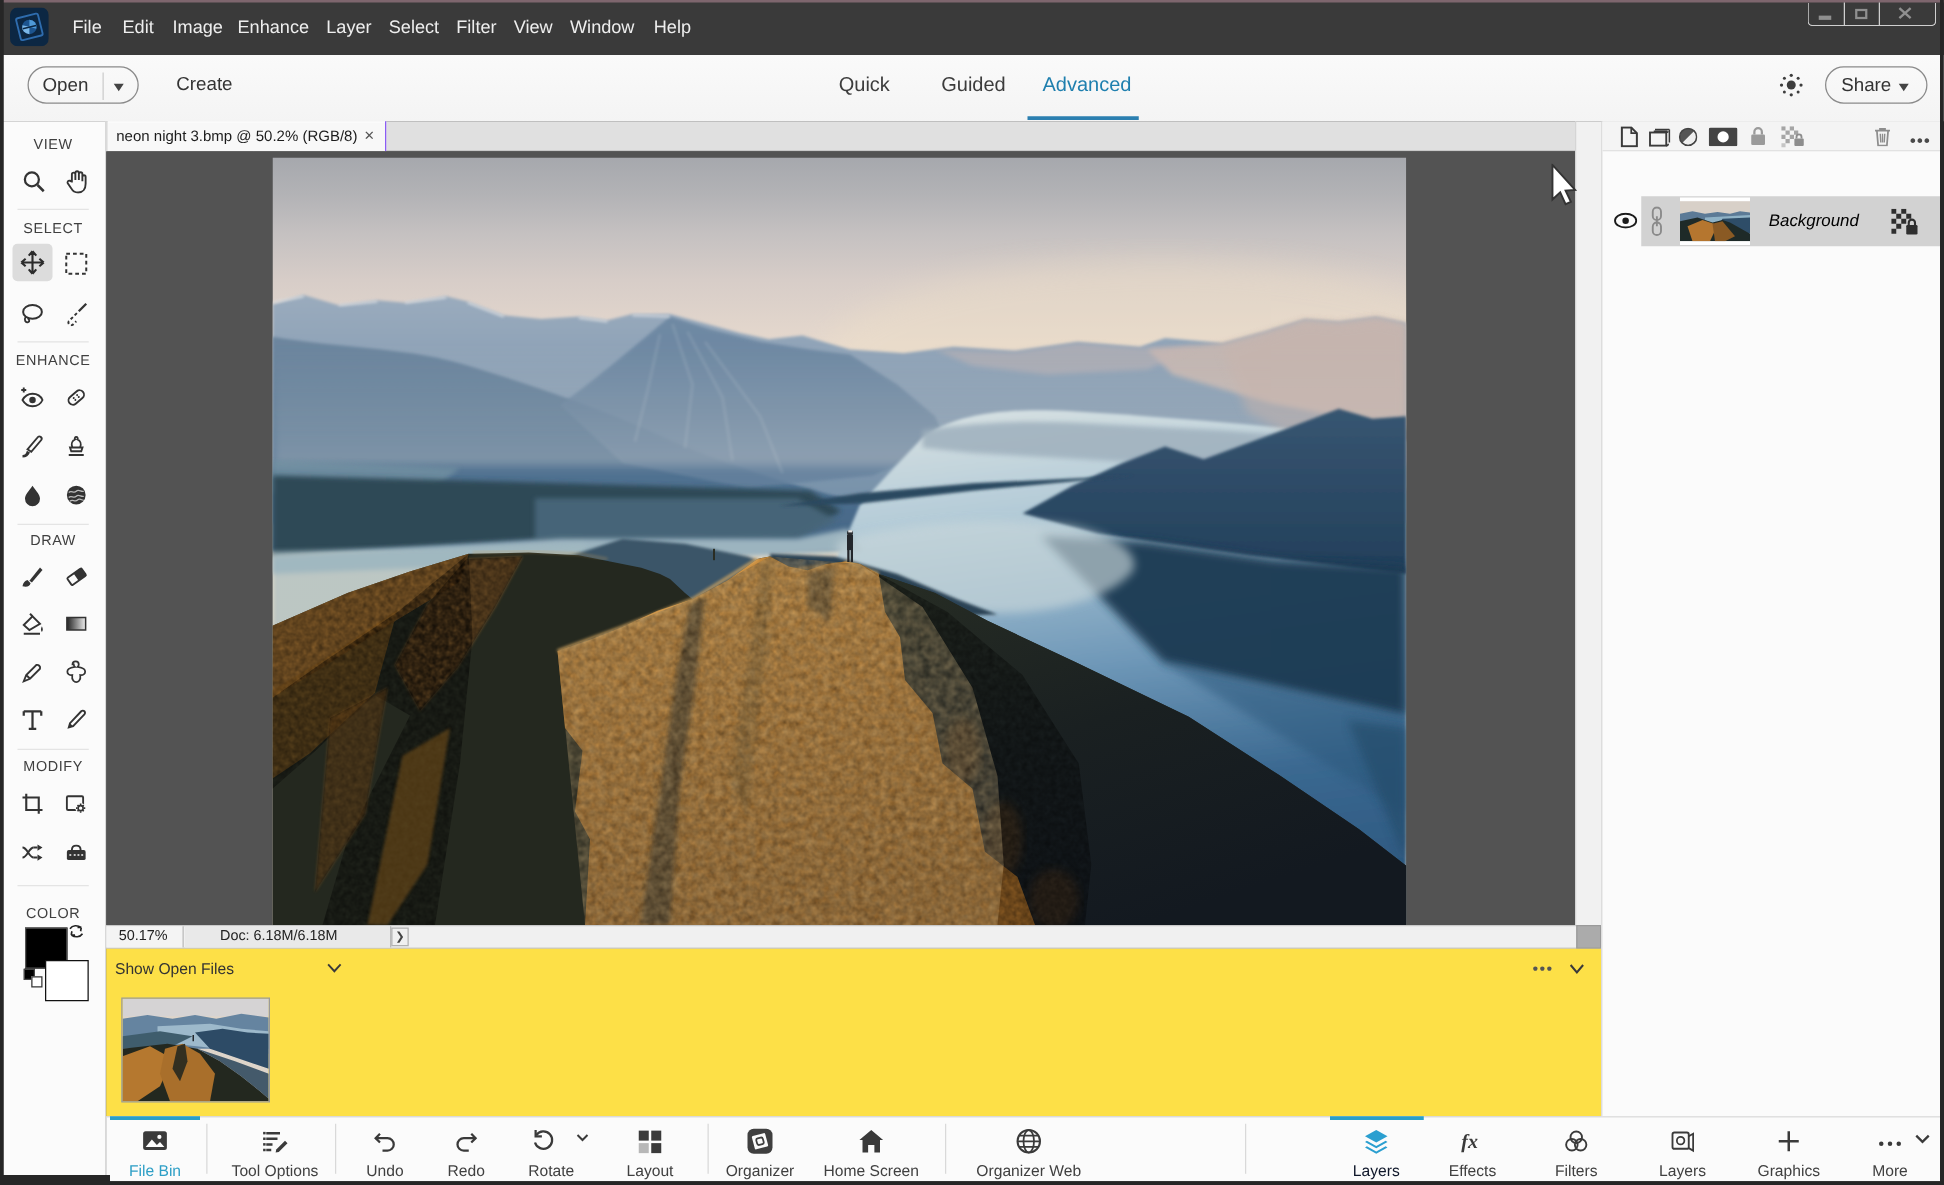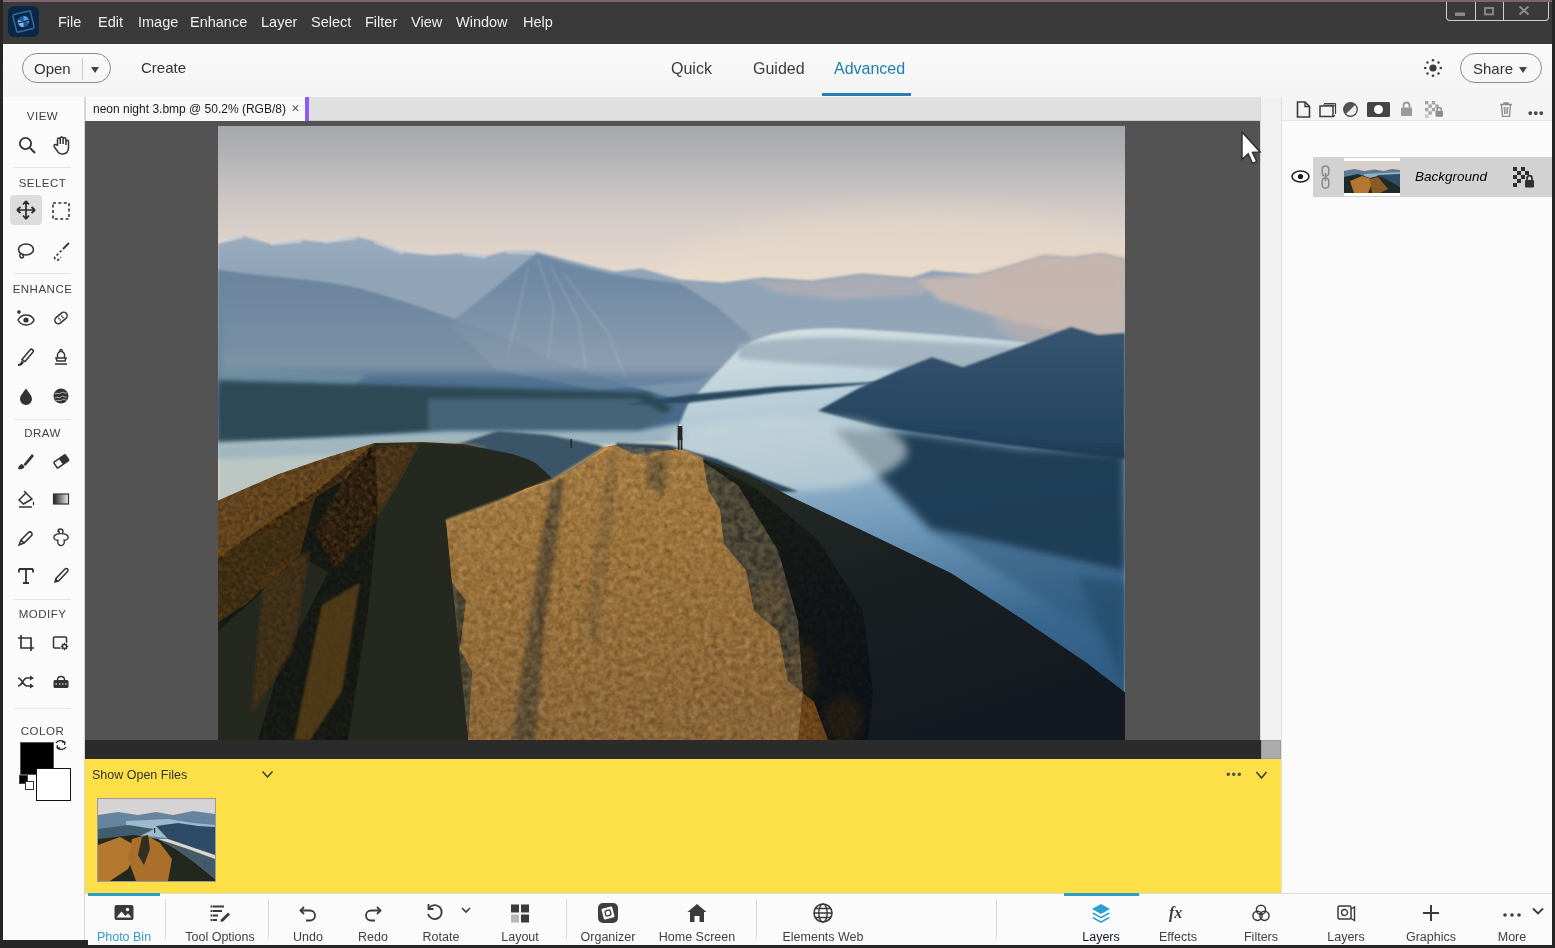--- a/index.html
+++ b/index.html
@@ -24,21 +24,21 @@
 .caret { position:absolute; width:0; height:0; border-left:4.5px solid transparent; border-right:4.5px solid transparent; border-top:6px solid #444; }
 #createw { left:141px; top:15px; font-size:15px; color:#333; }
 .modetab { position:absolute; top:16px; font-size:16px; color:#3c3c3c; }
 #adv { color:#1e7fae; }
 #advline { left:822px; top:93px; width:89px; height:2.5px; background:#2b7fb0; }
 #sunic { left:1423px; top:58px; width:20px; height:20px; }
 #sharebtn { left:1460px; top:9px; width:82px; height:30px; }
 #sharebtn .txt { position:absolute; left:12px; top:6px; font-size:15px; color:#333; }
 
 #tabbar { left:85px; top:97px; width:1175px; height:24px; background:#e0e0e0; border-bottom:1px solid #c8c8c8; }
-#atab { left:0px; top:0px; width:224px; height:24px; background:#f8f8f8; border-right:4px solid #8b5cf6; border-left:1px solid #d5d5d5; box-shadow:inset 0 1px 0 #fdfdfd; }
+#atab { left:0px; top:0px; width:224px; height:24px; background:#f8f8f8; border-right:1px solid #8b5cf6; border-left:1px solid #d5d5d5; box-shadow:inset 0 1px 0 #fdfdfd; }
 #atab .t { position:absolute; left:8px; top:5px; font-size:12px; color:#1c1c1c; }
 #atab .x { position:absolute; left:206px; top:5px; font-size:10.5px; color:#555; }
 
 #canvas { left:85px; top:121px; width:1175px; height:619px; background:#535353; overflow:hidden; }
 #photo { position:absolute; left:133px; top:5px; width:907px; height:614px; }
 #vscroll { left:1260px; top:97px; width:21px; height:643px; background:#f1f1f1; border-left:1px solid #d5d5d5; }
 #scorner { left:1261px; top:740px; width:20px; height:19px; background:#ababab; border:1px solid #9a9a9a; }
 
 #cursor { left:1240px; top:131px; width:23px; height:40px; }
 
@@ -420,20 +420,25 @@
         <rect x="459.8" y="309" width="1.8" height="11.5" fill="#23262b"></rect>
         <rect x="462.6" y="309" width="1.8" height="11.5" fill="#23262b"></rect>
         <rect x="460.6" y="295.2" width="3.2" height="1.8" fill="#e8e8e8"></rect>
       </g>
     </svg>
   </div>
   <div class="abs" id="vscroll"></div>
   <svg class="abs" id="cursor" viewBox="0 0 24 42">
     <path d="M2,1 L2,30 L8.5,24 L13,34 L17.5,32 L13,22.5 L21,22 Z" fill="#ffffff" stroke="#333333" stroke-width="1.6"></path>
   </svg>
+  <div class="abs" id="statusbar">
+    <div class="zoombox">50.17%</div>
+    <div class="docbox">Doc: 6.18M/6.18M</div>
+    <div class="arr">❯</div>
+  </div>
   <div class="abs" id="scorner"></div>
   <div class="abs" id="photobin">
     <div id="sof">Show Open Files</div>
     <svg class="abs" style="left:176px;top:11px;width:13px;height:9px" viewBox="0 0 13 9">
         <path d="M1.5 1.5 L6.5 7 L11.5 1.5" fill="none" stroke="#3a3a3a" stroke-width="1.5"></path>
       </svg>
     <div id="bindots">•••</div>
     <svg class="abs" style="left:1170px;top:11px;width:13px;height:10px" viewBox="0 0 13 10">
         <path d="M1.5 2 L6.5 8 L11.5 2" fill="none" stroke="#3a3a3a" stroke-width="1.6"></path>
       </svg>
@@ -453,21 +458,21 @@
     </svg>
   </div>
   <div class="abs" id="taskbar">
     <div class="bluetop" style="left:3px;width:72px"></div>
     <div class="tb" style="left:6px;width:66px">
         <svg class="ic" viewBox="0 0 22 22">
           <rect x="1.5" y="3" width="19" height="15" rx="2" fill="#3a3a3a"></rect>
           <circle cx="14.5" cy="7.5" r="1.7" fill="#fbfbfb"></circle>
           <path d="M3.5 15.5 L8.5 9.5 L12.5 14 L15 11.5 L18.5 15.5 Z" fill="#fbfbfb"></path>
         </svg>
-        <span class="lbl" style="color:#2e9fc6">Photo Bin</span>
+        <span class="lbl" style="color:#2e9fc6">File Bin</span>
       </div>
     <div class="tbsep" style="left:80px"></div>
     <div class="tb" style="left:90px;width:90px">
         <svg class="ic" viewBox="0 0 22 22">
           <g stroke="#3a3a3a" stroke-width="2">
             <path d="M4 4.5 H15 M4 9 H13 M4 13.5 H9 M4 18 H8"></path>
           </g>
           <rect x="1.5" y="3.5" width="2" height="2" fill="#3a3a3a"></rect>
           <rect x="1.5" y="8" width="2" height="2" fill="#3a3a3a"></rect>
           <rect x="1.5" y="12.5" width="2" height="2" fill="#3a3a3a"></rect>
@@ -527,21 +532,21 @@
         </svg>
         <span class="lbl">Home Screen</span>
       </div>
     <div class="tbsep" style="left:671px"></div>
     <div class="tb" style="left:690px;width:96px">
         <svg class="ic" viewBox="0 0 22 22">
           <circle cx="11" cy="11" r="9" fill="none" stroke="#3a3a3a" stroke-width="1.6"></circle>
           <ellipse cx="11" cy="11" rx="4.2" ry="9" fill="none" stroke="#3a3a3a" stroke-width="1.4"></ellipse>
           <path d="M2 11 H20 M3.2 6.5 H18.8 M3.2 15.5 H18.8" stroke="#3a3a3a" stroke-width="1.4"></path>
         </svg>
-        <span class="lbl">Elements Web</span>
+        <span class="lbl">Organizer Web</span>
       </div>
     <div class="tbsep" style="left:911px"></div>
     <div class="bluetop" style="left:979px;width:75px"></div>
     <div class="tb" style="left:980px;width:72px">
         <svg class="ic" viewBox="0 0 22 22">
           <path d="M11 2 L20 7 L11 12 L2 7 Z" fill="#2b9fd0"></path>
           <path d="M3.5 10.5 L2 11.5 L11 16.5 L20 11.5 L18.5 10.5 L11 14.7 Z" fill="#2b9fd0"></path>
           <path d="M3.5 15 L2 16 L11 21 L20 16 L18.5 15 L11 19.2 Z" fill="#2b9fd0"></path>
         </svg>
         <span class="lbl" style="color:#0f172a">Layers</span>

